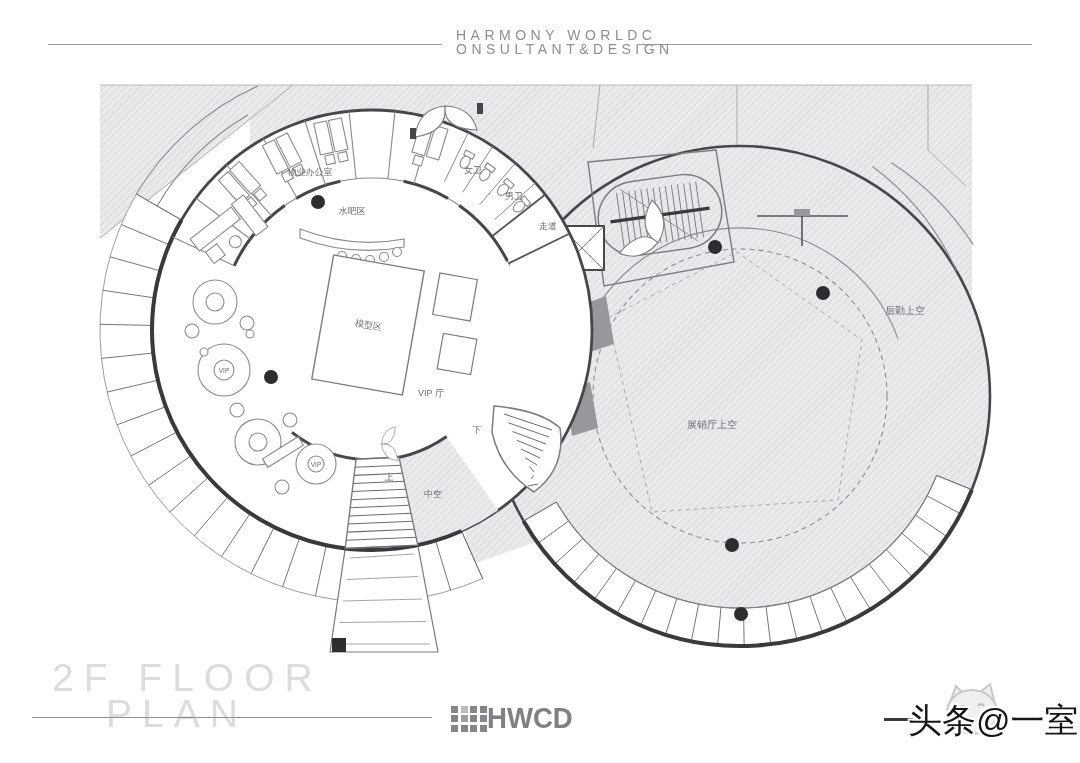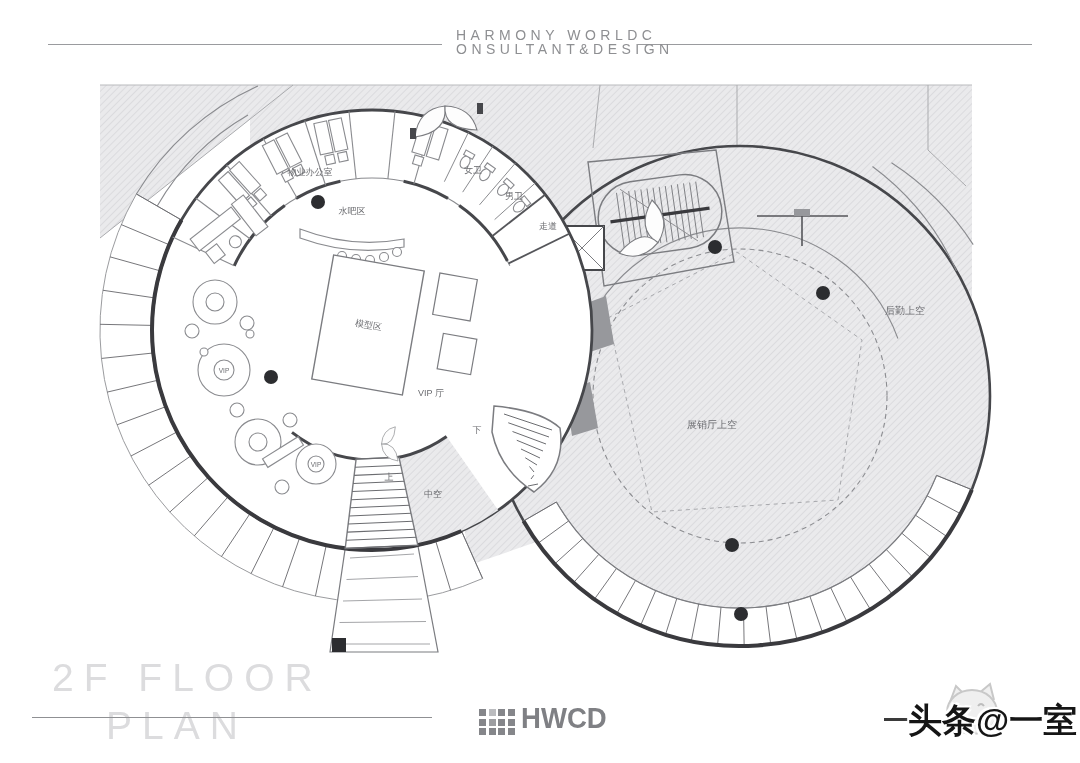--- a/index.html
+++ b/index.html
@@ -7,34 +7,34 @@
         font-family:"Liberation Sans",sans-serif;}
   
   .brand{position:absolute;left:456px;top:28px;color:#8e8f92;font-size:14px;
          letter-spacing:4.5px;line-height:14px;white-space:nowrap;}
   .hline{position:absolute;height:1px;background:#9a9b9e;top:44px;}
   .hline.l{left:48px;width:394px;}
   .hline.r{left:638px;width:394px;}
   
   .big-title{position:absolute;left:52px;top:660px;color:#dcdcde;font-size:39px;
              letter-spacing:10px;line-height:36px;font-weight:400;}
-  .big-title .ind{margin-left:54px;margin-top:12px;}
+  .big-title .ind{margin-left:54px;}
   .title-rule{position:absolute;left:32px;top:717px;width:400px;height:1px;background:#8f9093;}
   
-  .logo{position:absolute;left:479px;top:702px;display:flex;align-items:flex-end;gap:6px;}
+  .logo{position:absolute;left:451px;top:702px;display:flex;align-items:center;gap:0;}
   .logo-grid{display:grid;grid-template-columns:repeat(4,7px);grid-auto-rows:7px;gap:2.5px;}
   .logo-grid span{background:#85868a;}
   .logo-grid span.lt{background:#bbbcbf;}
   .logo-grid span.md{background:#9d9ea1;}
   .logo-word{font-size:29px;font-weight:700;color:#7f8084;letter-spacing:0px;
              transform:scaleX(.95);transform-origin:left;}
   
   .wm-cat{position:absolute;left:936px;top:680px;z-index:1;}
   .wm-line{position:absolute;left:884px;top:718px;width:32px;height:3px;background:#3a3a3a;z-index:2;}
-  .wm-text{position:absolute;left:908px;top:698px;z-index:3;font-size:34px;font-weight:700;color:#151515;
+  .wm-text{position:absolute;left:908px;top:698px;z-index:3;font-size:34px;font-weight:400;color:#151515;
            white-space:nowrap;
            text-shadow:-2px -2px 0 #fff,2px -2px 0 #fff,-2px 2px 0 #fff,2px 2px 0 #fff,0 0 5px #fff;}
   
   svg.plan{position:absolute;left:0;top:0;}
   .lbl{font-family:"Liberation Sans",sans-serif;font-size:9px;fill:#6b6c70;text-anchor:middle;}
   .lbl.big{font-size:10px;}
   .tiny{font-family:"Liberation Sans",sans-serif;font-size:6.5px;fill:#6b6c70;text-anchor:middle;}
   .furn{fill:#fff;stroke:#8a8b8f;stroke-width:1.1;}
   .thin{fill:none;stroke:#8a8b8f;stroke-width:1.1;}
   .wall{fill:none;stroke:#46474b;stroke-width:3;}

